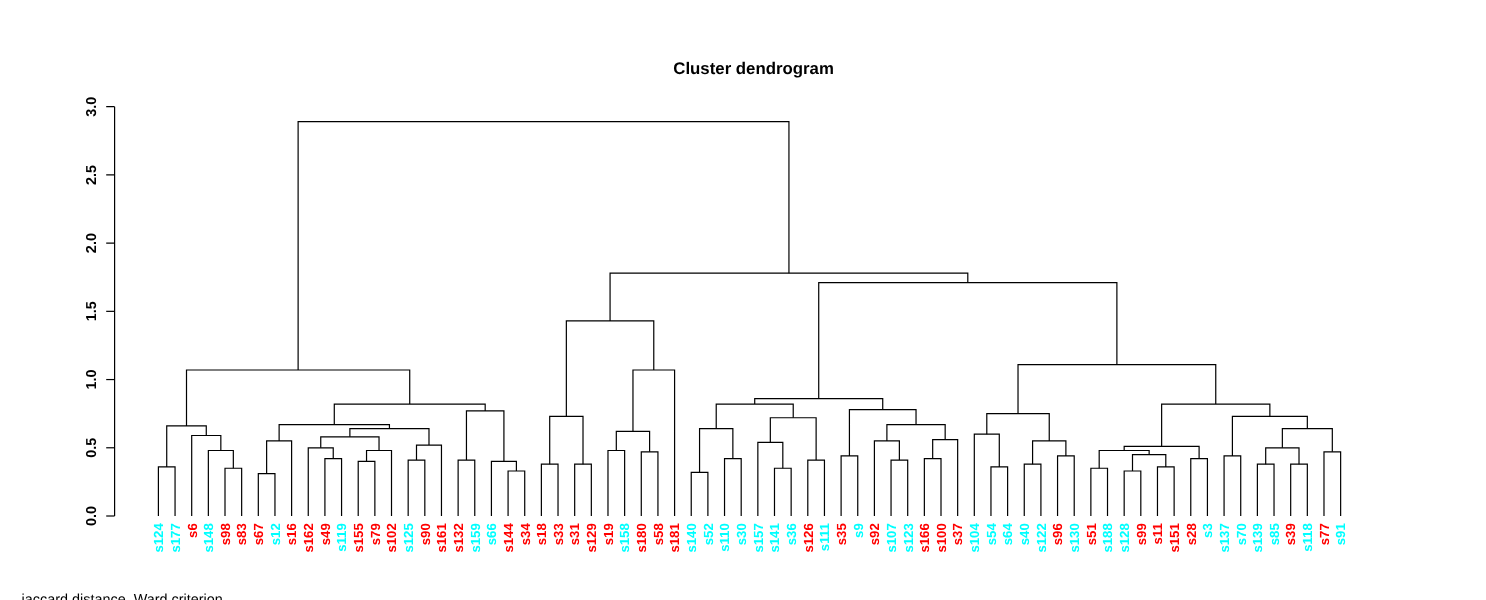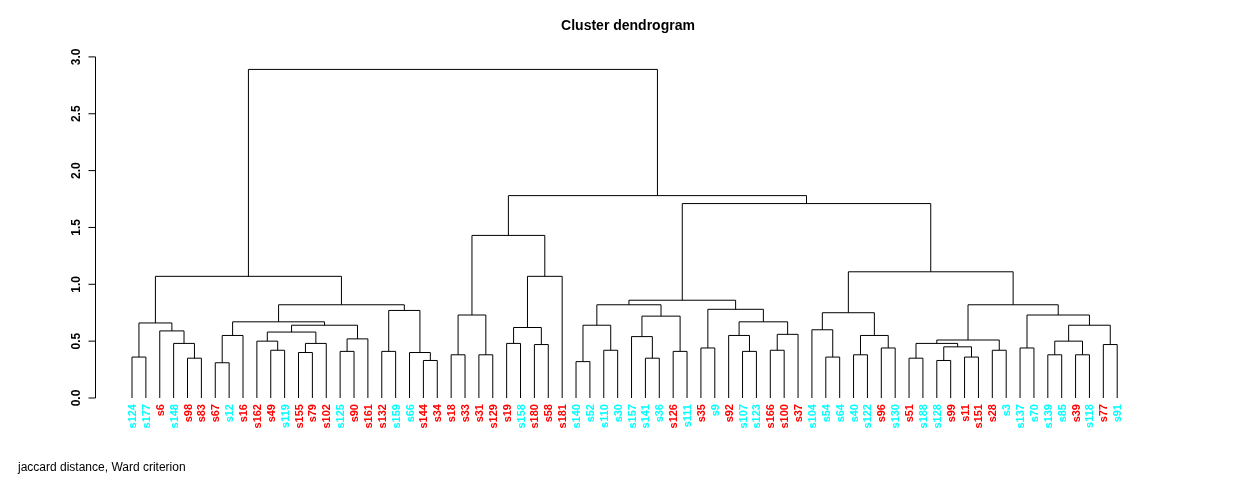--- a/index.html
+++ b/index.html
@@ -1,18 +1,18 @@
 <!DOCTYPE html>
 <html><head>
 <meta charset="utf-8">
 <style>
   html, body { margin: 0; padding: 0; background: #ffffff; }
   body { width: 1238px; height: 500px; position: relative; overflow: hidden;
          font-family: "Liberation Sans", sans-serif; }
-  .figure { position: absolute; inset: 0; }
+  .figure { position: absolute; inset: 0; margin-top: 32px; }
   .chart-title { position: absolute; top: 17px; left: 18px; width: 1220px;
                  text-align: center; font-size: 14px; font-weight: bold; color: #000; }
   .x-axis-label { position: absolute; top: 460px; left: 18px; width: 1220px;
                   font-size: 12px; color: #000; }
   svg text { font-family: "Liberation Sans", sans-serif; }
 </style>
 </head>
 <body>
 
 <div class="figure">

